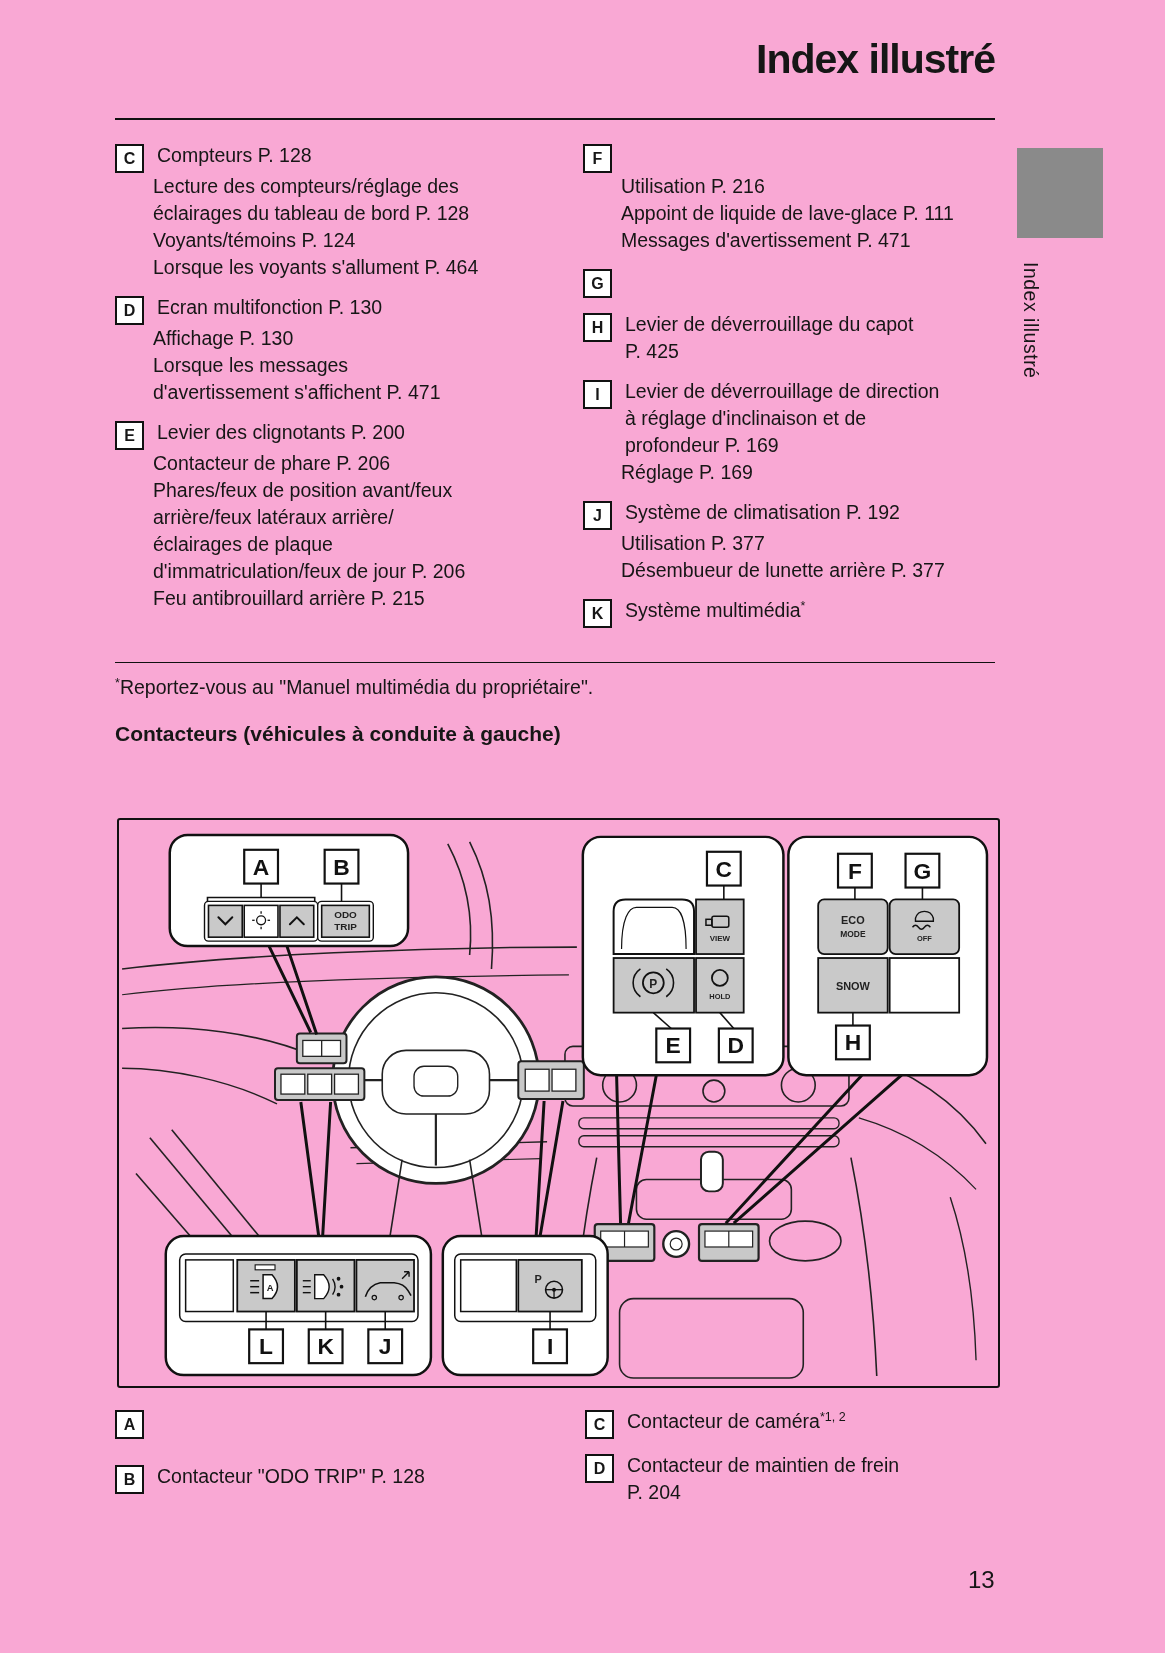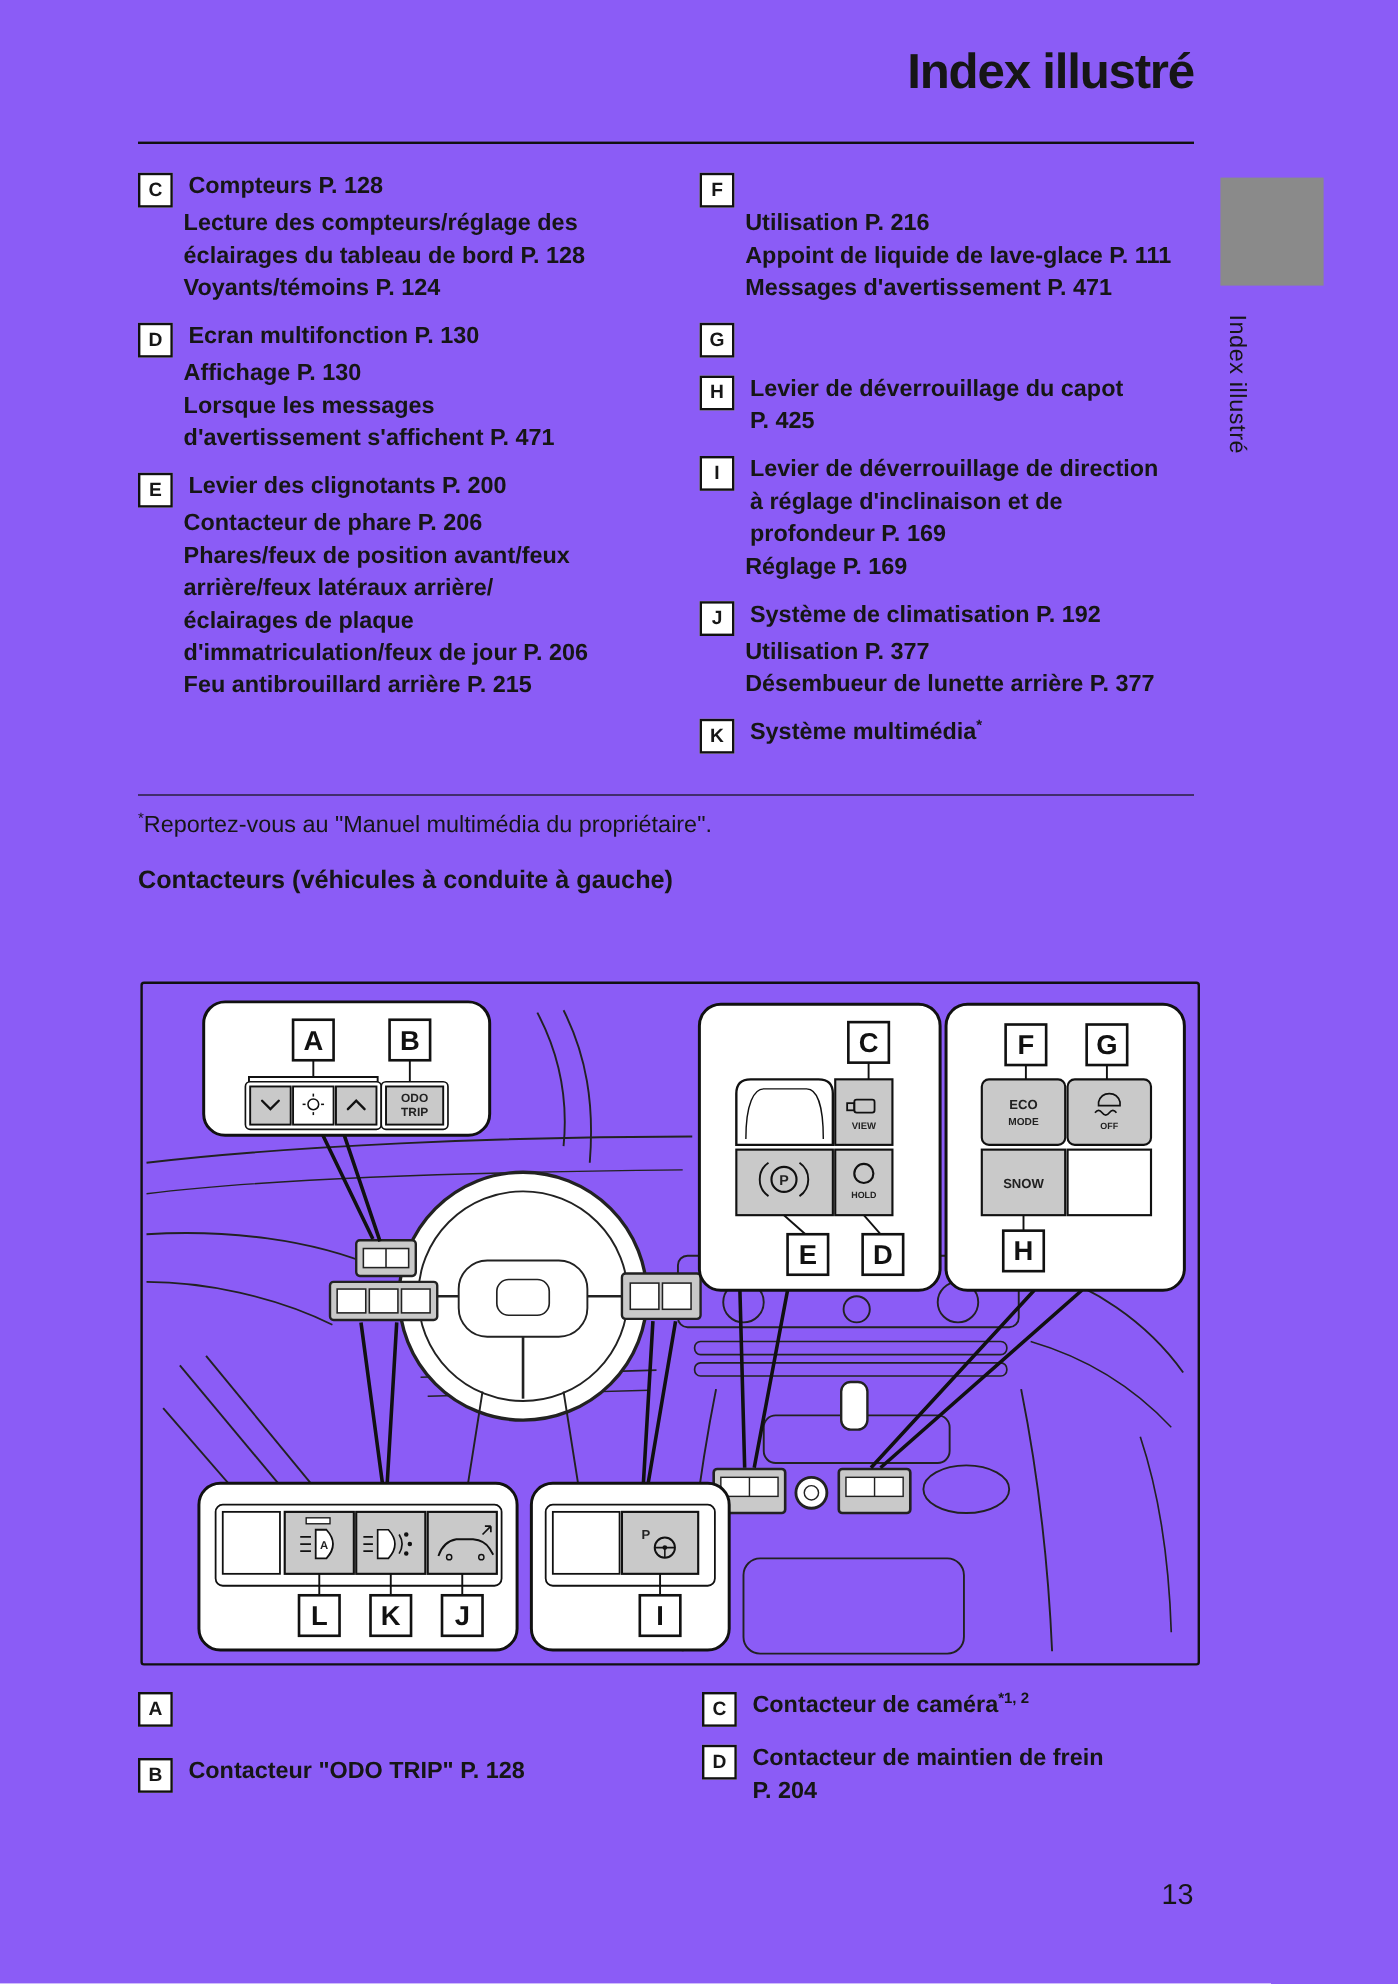--- a/index.html
+++ b/index.html
@@ -1,29 +1,29 @@
 <!DOCTYPE html>
 <html><head>
 <meta charset="utf-8">
 <style>
   html,body{margin:0;padding:0;background:#fff;}
-  .page{position:relative;width:1165px;height:1653px;background:#8b5cf6;overflow:hidden;
+  .page{position:relative;width:1165px;height:1653px;background:#f9a8d4;overflow:hidden;
         font-family:"Liberation Sans",sans-serif;color:#161616;}
   .title{position:absolute;top:36px;right:170px;font-size:41px;font-weight:700;letter-spacing:-1px;}
   .rule{position:absolute;left:115px;width:880px;border-top:2px solid #111;}
   .rule1{top:118px;}
   .rule2{top:662px;border-top-width:1.5px;}
   .cols{position:absolute;left:115px;top:142px;width:890px;display:flex;}
   .col-l{width:468px;}
   .col-r{width:418px;}
   .entry{margin-bottom:13px;font-size:19.5px;line-height:27px;}
   .entry-head{display:flex;}
   .letterbox{flex:0 0 auto;width:25px;height:25px;border:2px solid #111;font-weight:700;font-size:16px;
              display:flex;align-items:center;justify-content:center;margin:2px 13px 0 0;background:#fff;}
-  .entry-text{white-space:pre-line;font-weight:bold;}
+  .entry-text{white-space:pre-line;}
   .sub{padding-left:38px;}
   sup{font-size:12.5px;vertical-align:super;line-height:0;}
   .footnote{position:absolute;left:115px;top:676px;font-size:19.5px;}
   .heading{position:absolute;left:115px;top:722px;font-size:21px;font-weight:700;}
   .diagram{position:absolute;left:117px;top:818px;width:879px;height:566px;border:2px solid #111;border-radius:3px;}
   .bottom-l{position:absolute;left:115px;top:1408px;width:440px;}
   .bottom-r{position:absolute;left:585px;top:1408px;width:400px;}
   .bl-a{margin-bottom:24px;}
   .tab{position:absolute;left:1017px;top:148px;width:86px;height:90px;background:#8a8a8a;}
   .vlabel{position:absolute;left:1019px;top:262px;writing-mode:vertical-rl;font-size:19.5px;letter-spacing:0.5px;}
@@ -43,20 +43,21 @@
   <div class="cols">
     <div class="col-l">
       <div class="entry">
         <div class="entry-head">
             <span class="letterbox">C</span>
           <div class="entry-text">Compteurs P. 128</div>
           </div>
         <div class="entry-text sub">Lecture des compteurs/réglage des
 éclairages du tableau de bord P. 128</div>
         <div class="entry-text sub">Voyants/témoins P. 124</div>
+        <div class="entry-text sub">Lorsque les voyants s'allument P. 464</div>
       </div>
       <div class="entry">
         <div class="entry-head">
             <span class="letterbox">D</span>
           <div class="entry-text">Ecran multifonction P. 130</div>
           </div>
         <div class="entry-text sub">Affichage P. 130</div>
         <div class="entry-text sub">Lorsque les messages
 d'avertissement s'affichent P. 471</div>
       </div>

